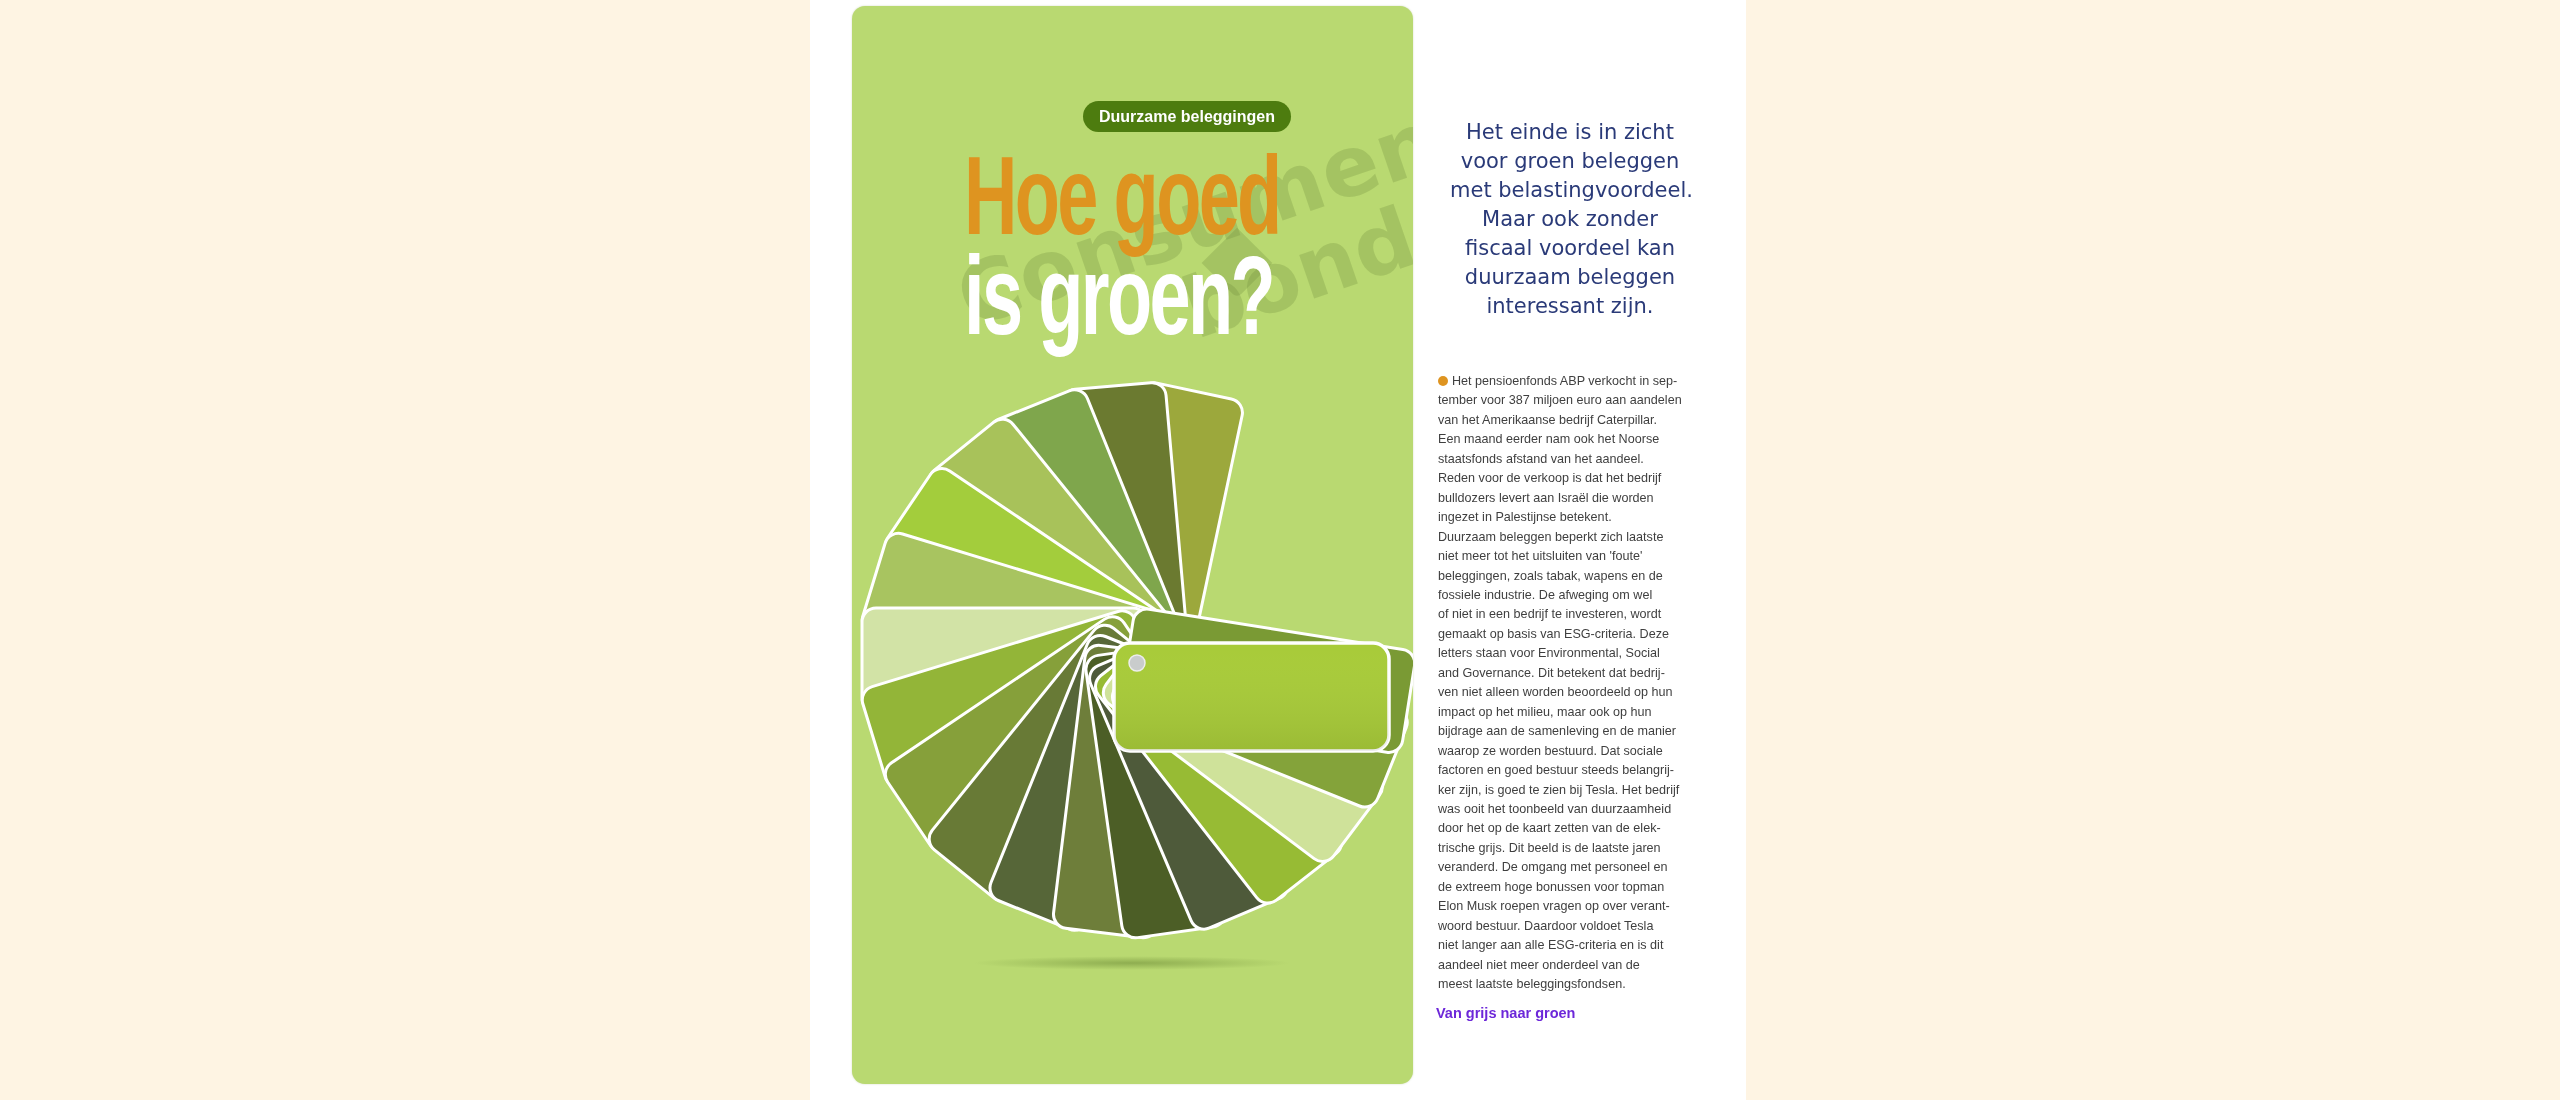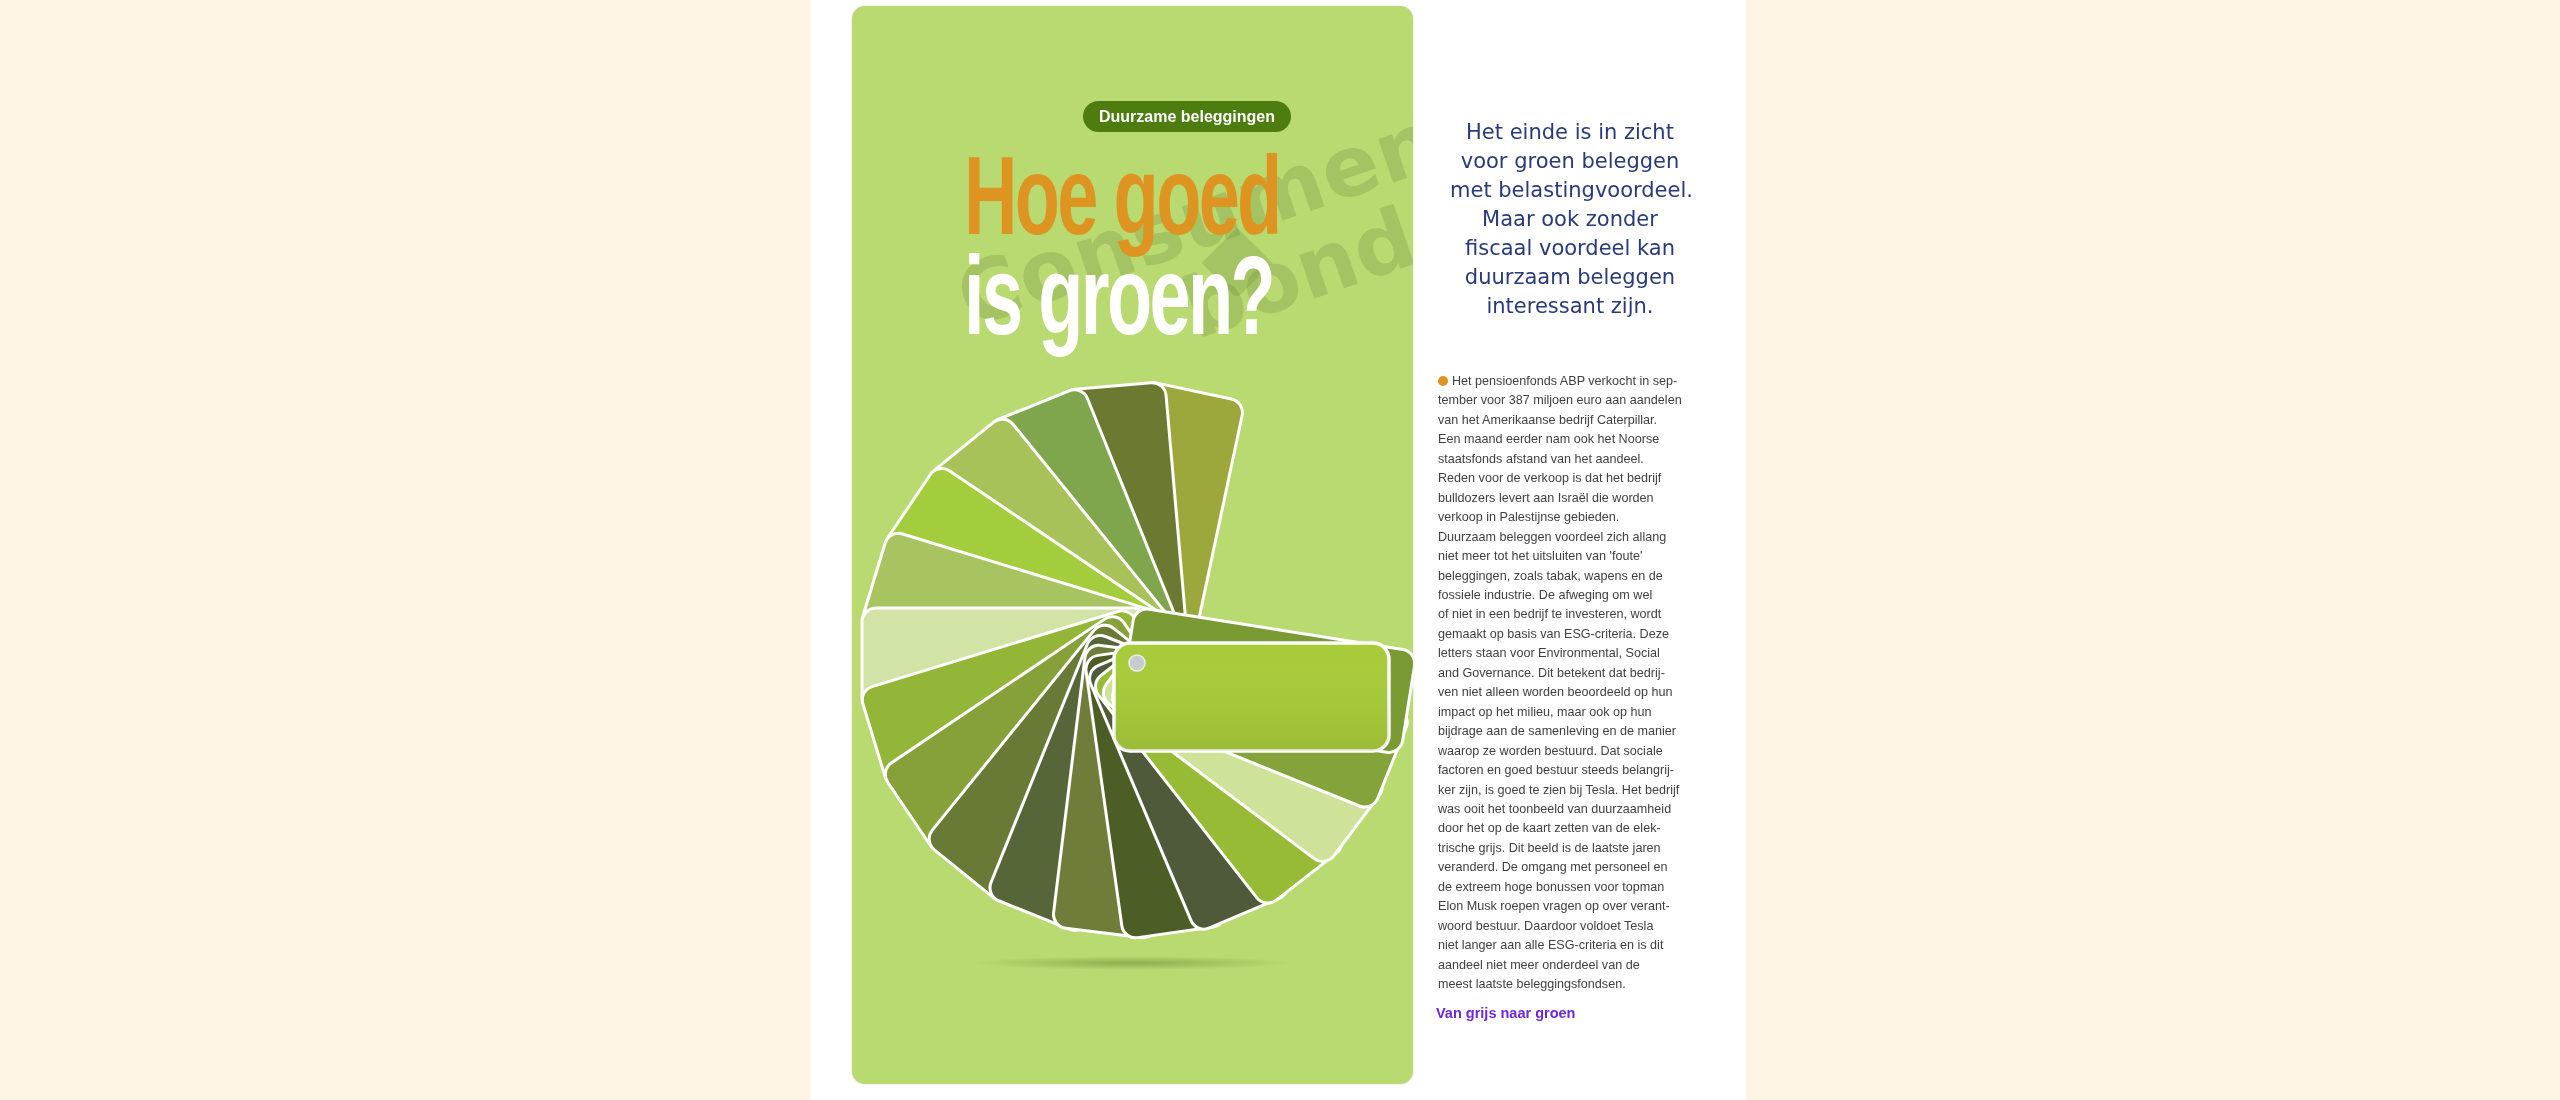--- a/index.html
+++ b/index.html
@@ -181,22 +181,22 @@
 
   <div class="body">
     <p>
       <span class="line"><span class="bullet"></span><span>Het pensioenfonds ABP verkocht in sep-</span></span>
       <span class="line">tember voor 387 miljoen euro aan aandelen</span>
       <span class="line">van het Amerikaanse bedrijf Caterpillar.</span>
       <span class="line">Een maand eerder nam ook het Noorse</span>
       <span class="line">staatsfonds afstand van het aandeel.</span>
       <span class="line">Reden voor de verkoop is dat het bedrijf</span>
       <span class="line">bulldozers levert aan Israël die worden</span>
-      <span class="line">verkoop in Palestijnse gebieden.</span>
-      <span class="line">Duurzaam beleggen voordeel zich allang</span>
+      <span class="line">ingezet in Palestijnse betekent.</span>
+      <span class="line">Duurzaam beleggen beperkt zich laatste</span>
       <span class="line">niet meer tot het uitsluiten van 'foute'</span>
       <span class="line">beleggingen, zoals tabak, wapens en de</span>
       <span class="line">fossiele industrie. De afweging om wel</span>
       <span class="line">of niet in een bedrijf te investeren, wordt</span>
       <span class="line">gemaakt op basis van ESG-criteria. Deze</span>
       <span class="line">letters staan voor Environmental, Social</span>
       <span class="line">and Governance. Dit betekent dat bedrij-</span>
       <span class="line">ven niet alleen worden beoordeeld op hun</span>
       <span class="line">impact op het milieu, maar ook op hun</span>
       <span class="line">bijdrage aan de samenleving en de manier</span>

